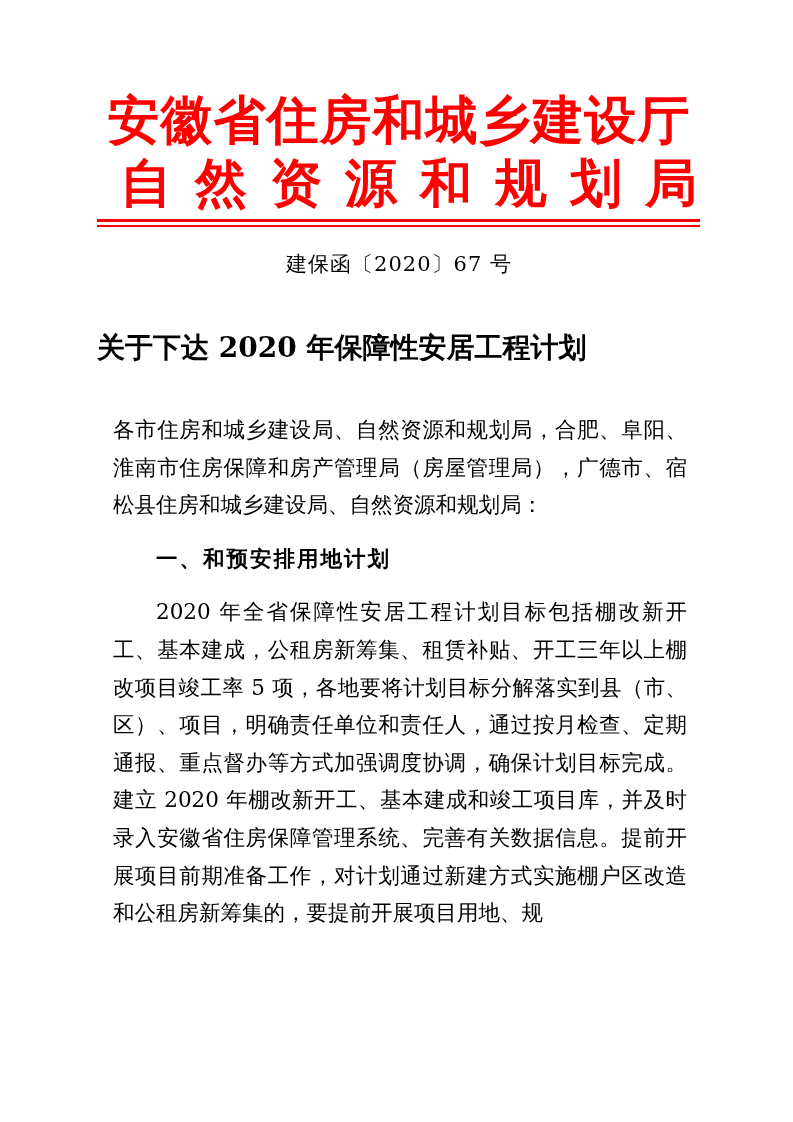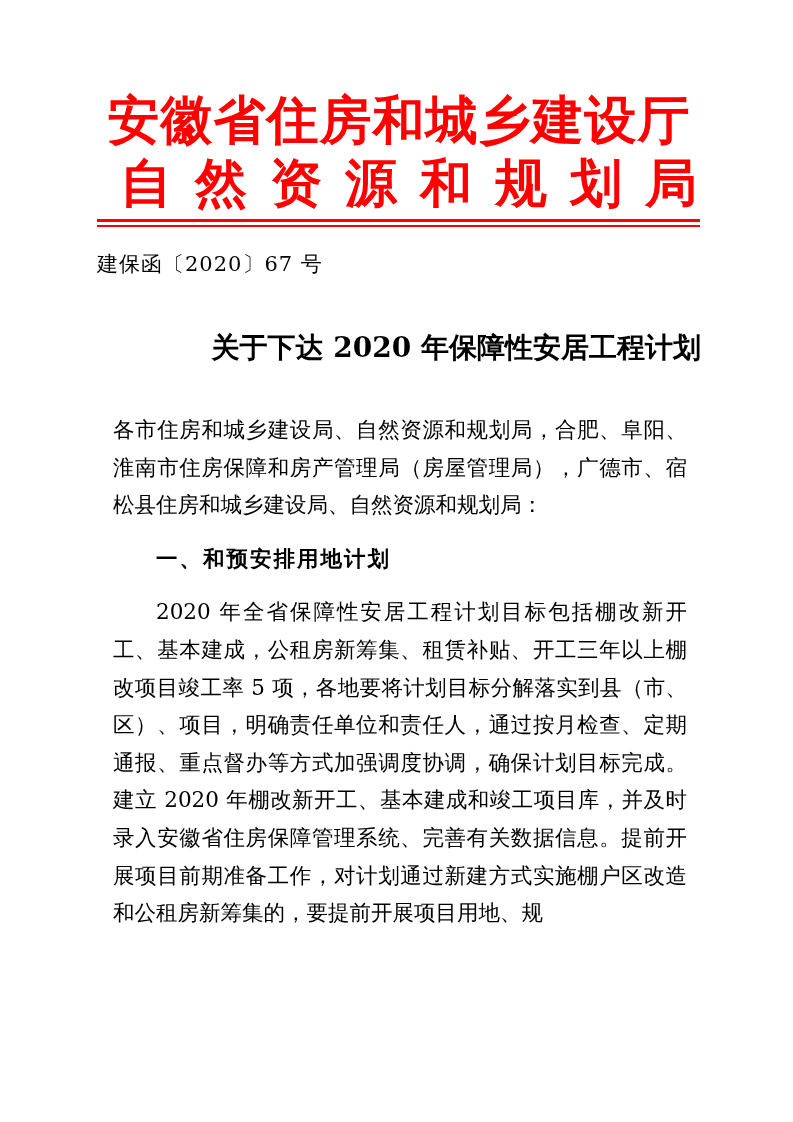--- a/index.html
+++ b/index.html
@@ -41,30 +41,30 @@
     margin: 5px 93px 0 97px;
     height: 8px;
     box-sizing: border-box;
     border-top: 3px solid #fe0000;
     border-bottom: 2px solid #fe0000;
   }
 
   
   .doc-number {
     margin: 24px 92px 0 97px;
-    text-align: left;
+    text-align: center;
     font-size: 21px;
     line-height: 26px;
     letter-spacing: 1px;
   }
 
   
   .doc-title {
     margin: 50px 92px 0 97px;
-    text-align: right;
+    text-align: left;
     font-weight: bold;
     font-size: 28px;
     line-height: 42px;
   }
 
   
   .doc-body {
     margin: 42px 90px 0 97px;
     font-size: 21.5px;
     line-height: 37.6px;

